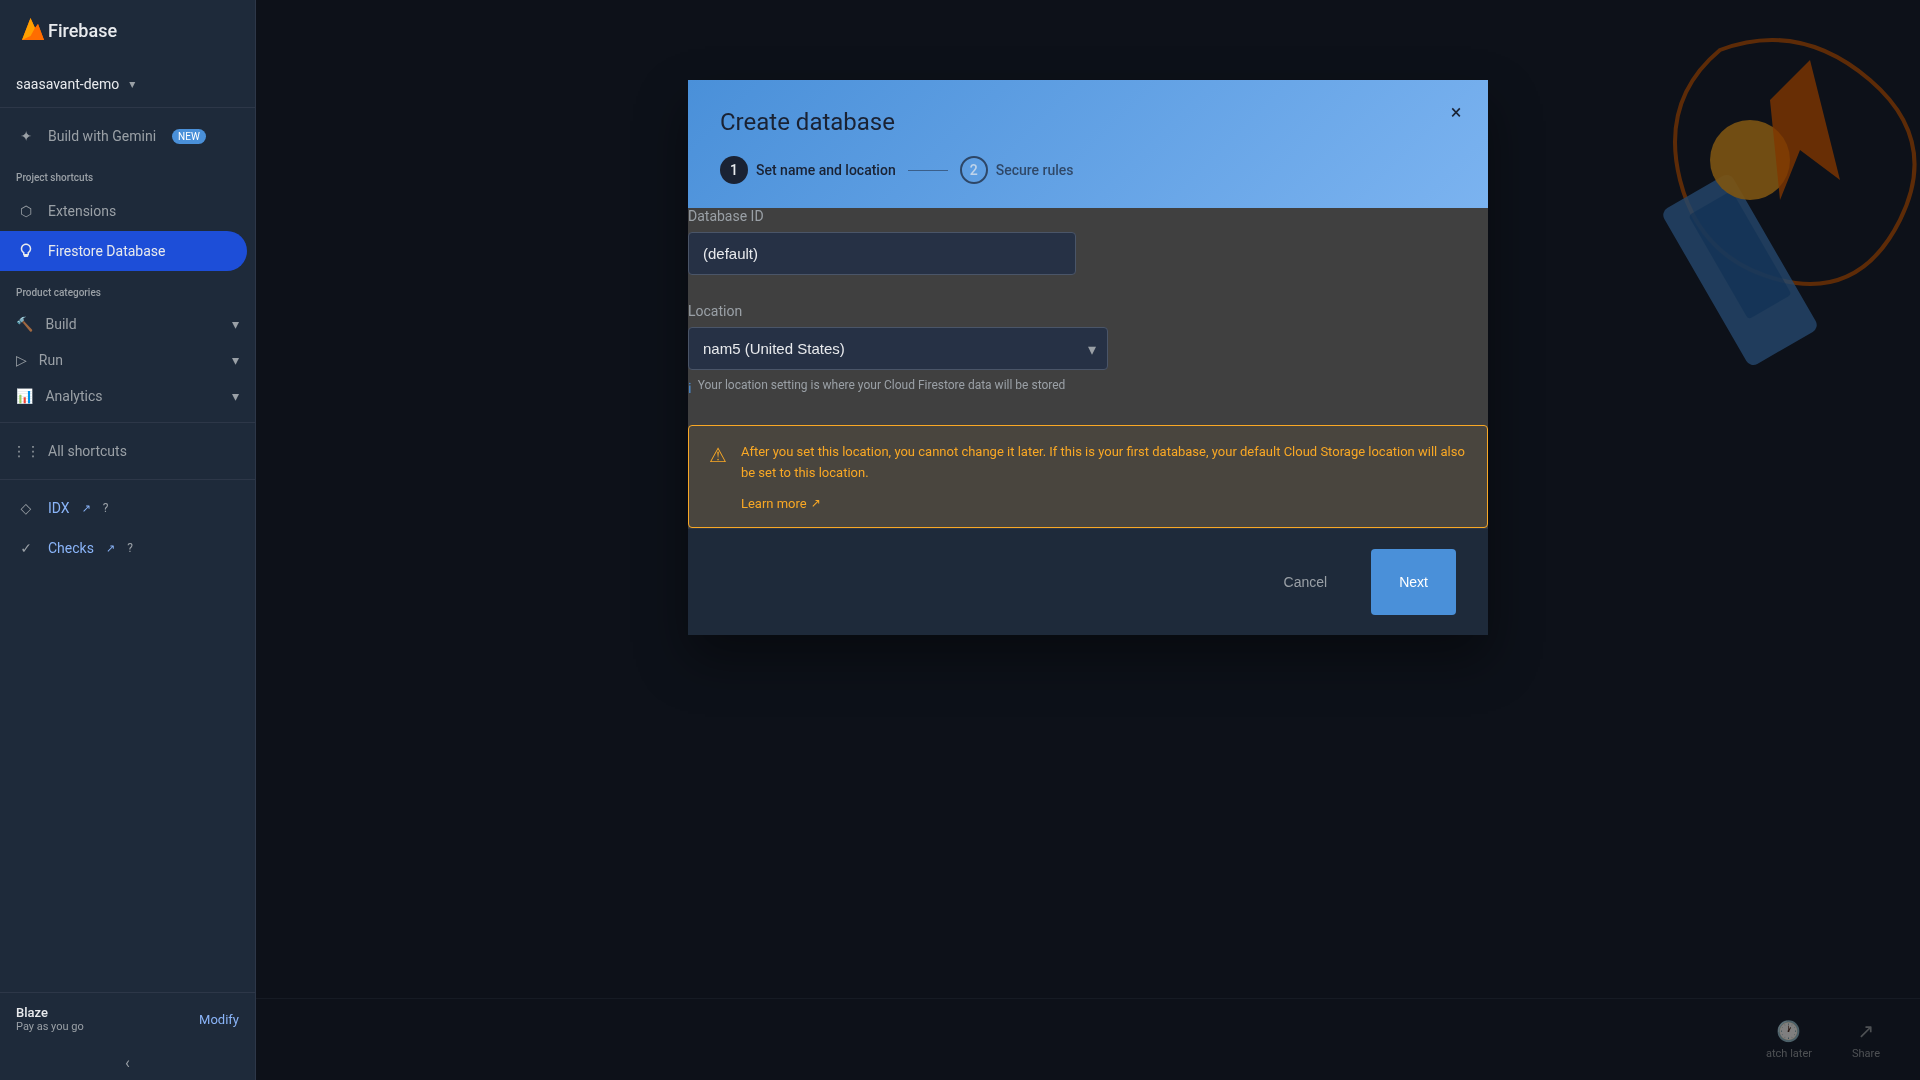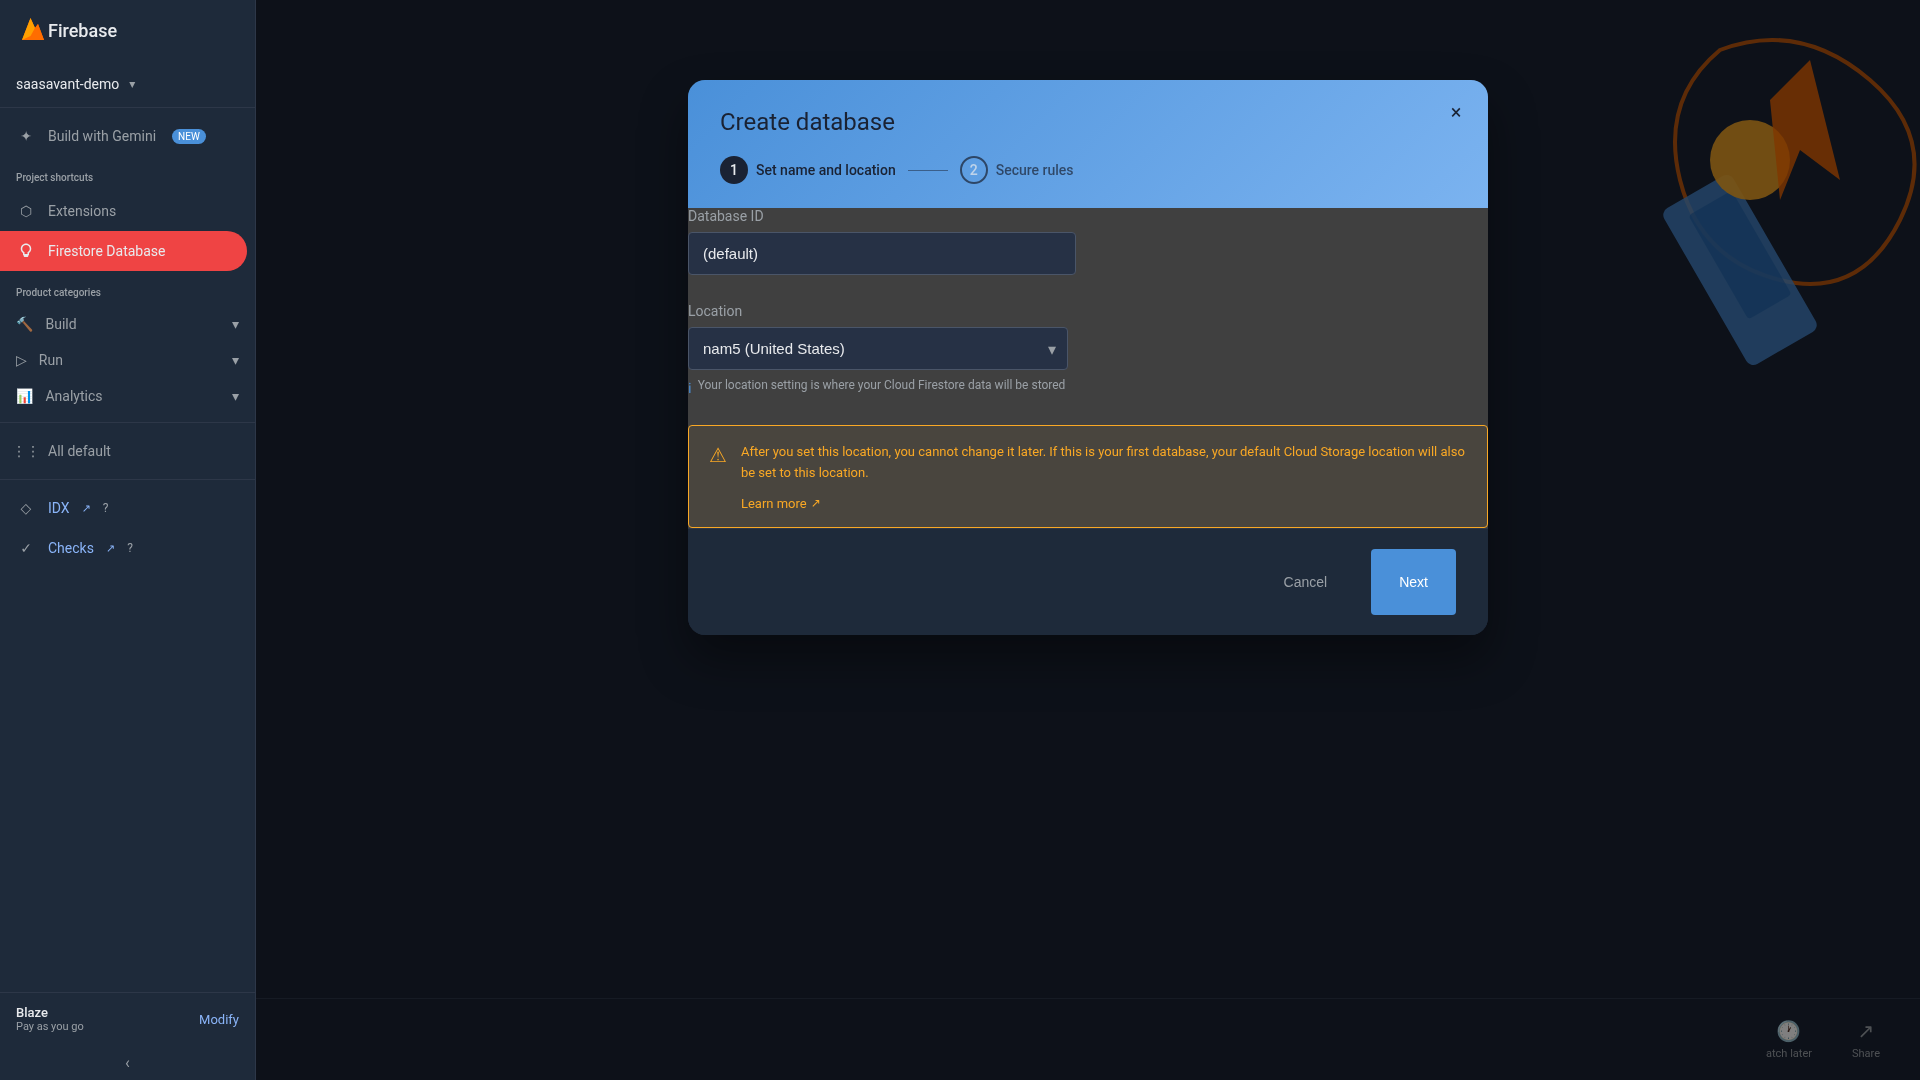--- a/index.html
+++ b/index.html
@@ -80,21 +80,21 @@
       padding: 10px 16px;
       gap: 12px;
       cursor: pointer;
       border-radius: 0 24px 24px 0;
       margin-right: 8px;
       color: #9aa0a6;
       font-size: 14px;
     }
 
     .sidebar-item.active {
-      background-color: #ef4444;
+      background-color: #1d4ed8;
       color: #e8eaed;
     }
 
     .sidebar-item .icon {
       width: 20px;
       height: 20px;
       display: flex;
       align-items: center;
       justify-content: center;
       flex-shrink: 0;
@@ -189,21 +189,21 @@
       display: flex;
       align-items: flex-start;
       justify-content: center;
       padding-top: 80px;
     }
 
     
     .modal {
       width: 800px;
       background-color: #1e2a3a;
-      border-radius: 17px;
+      border-radius: 0;
       box-shadow: 0 24px 48px rgba(0,0,0,0.4);
       overflow: hidden;
       position: relative;
       z-index: 11;
     }
 
     .modal-header {
       background: linear-gradient(135deg, #4a90d9 0%, #7bb3f0 100%);
       padding: 28px 32px 24px;
       position: relative;
@@ -300,21 +300,21 @@
       background-color: #263145;
       border: 1px solid #4a5568;
       border-radius: 4px;
       color: #e8eaed;
       font-size: 15px;
       outline: none;
     }
 
     .form-select-wrapper {
       position: relative;
-      width: 380px;
+      width: 420px;
     }
 
     .form-select {
       width: 100%;
       padding: 12px 40px 12px 14px;
       background-color: #263145;
       border: 1px solid #4a5568;
       border-radius: 4px;
       color: #e8eaed;
       font-size: 15px;
@@ -508,21 +508,21 @@
       <span class="icon">📊</span>
       <span>Analytics</span>
     </div>
     <span>▾</span>
   </div>
 
   <div class="sidebar-divider"></div>
 
   <div class="sidebar-item">
     <span class="icon">⋮⋮</span>
-    <span>All default</span>
+    <span>All shortcuts</span>
   </div>
 
   <div class="sidebar-divider"></div>
 
 
   <div class="sidebar-item">
     <span class="icon">◇</span>
     <span style="color:#8ab4f8;">IDX</span>
     <span style="font-size:11px;color:#8ab4f8;">↗</span>
     <span style="font-size:12px;color:#9aa0a6;">?</span>

